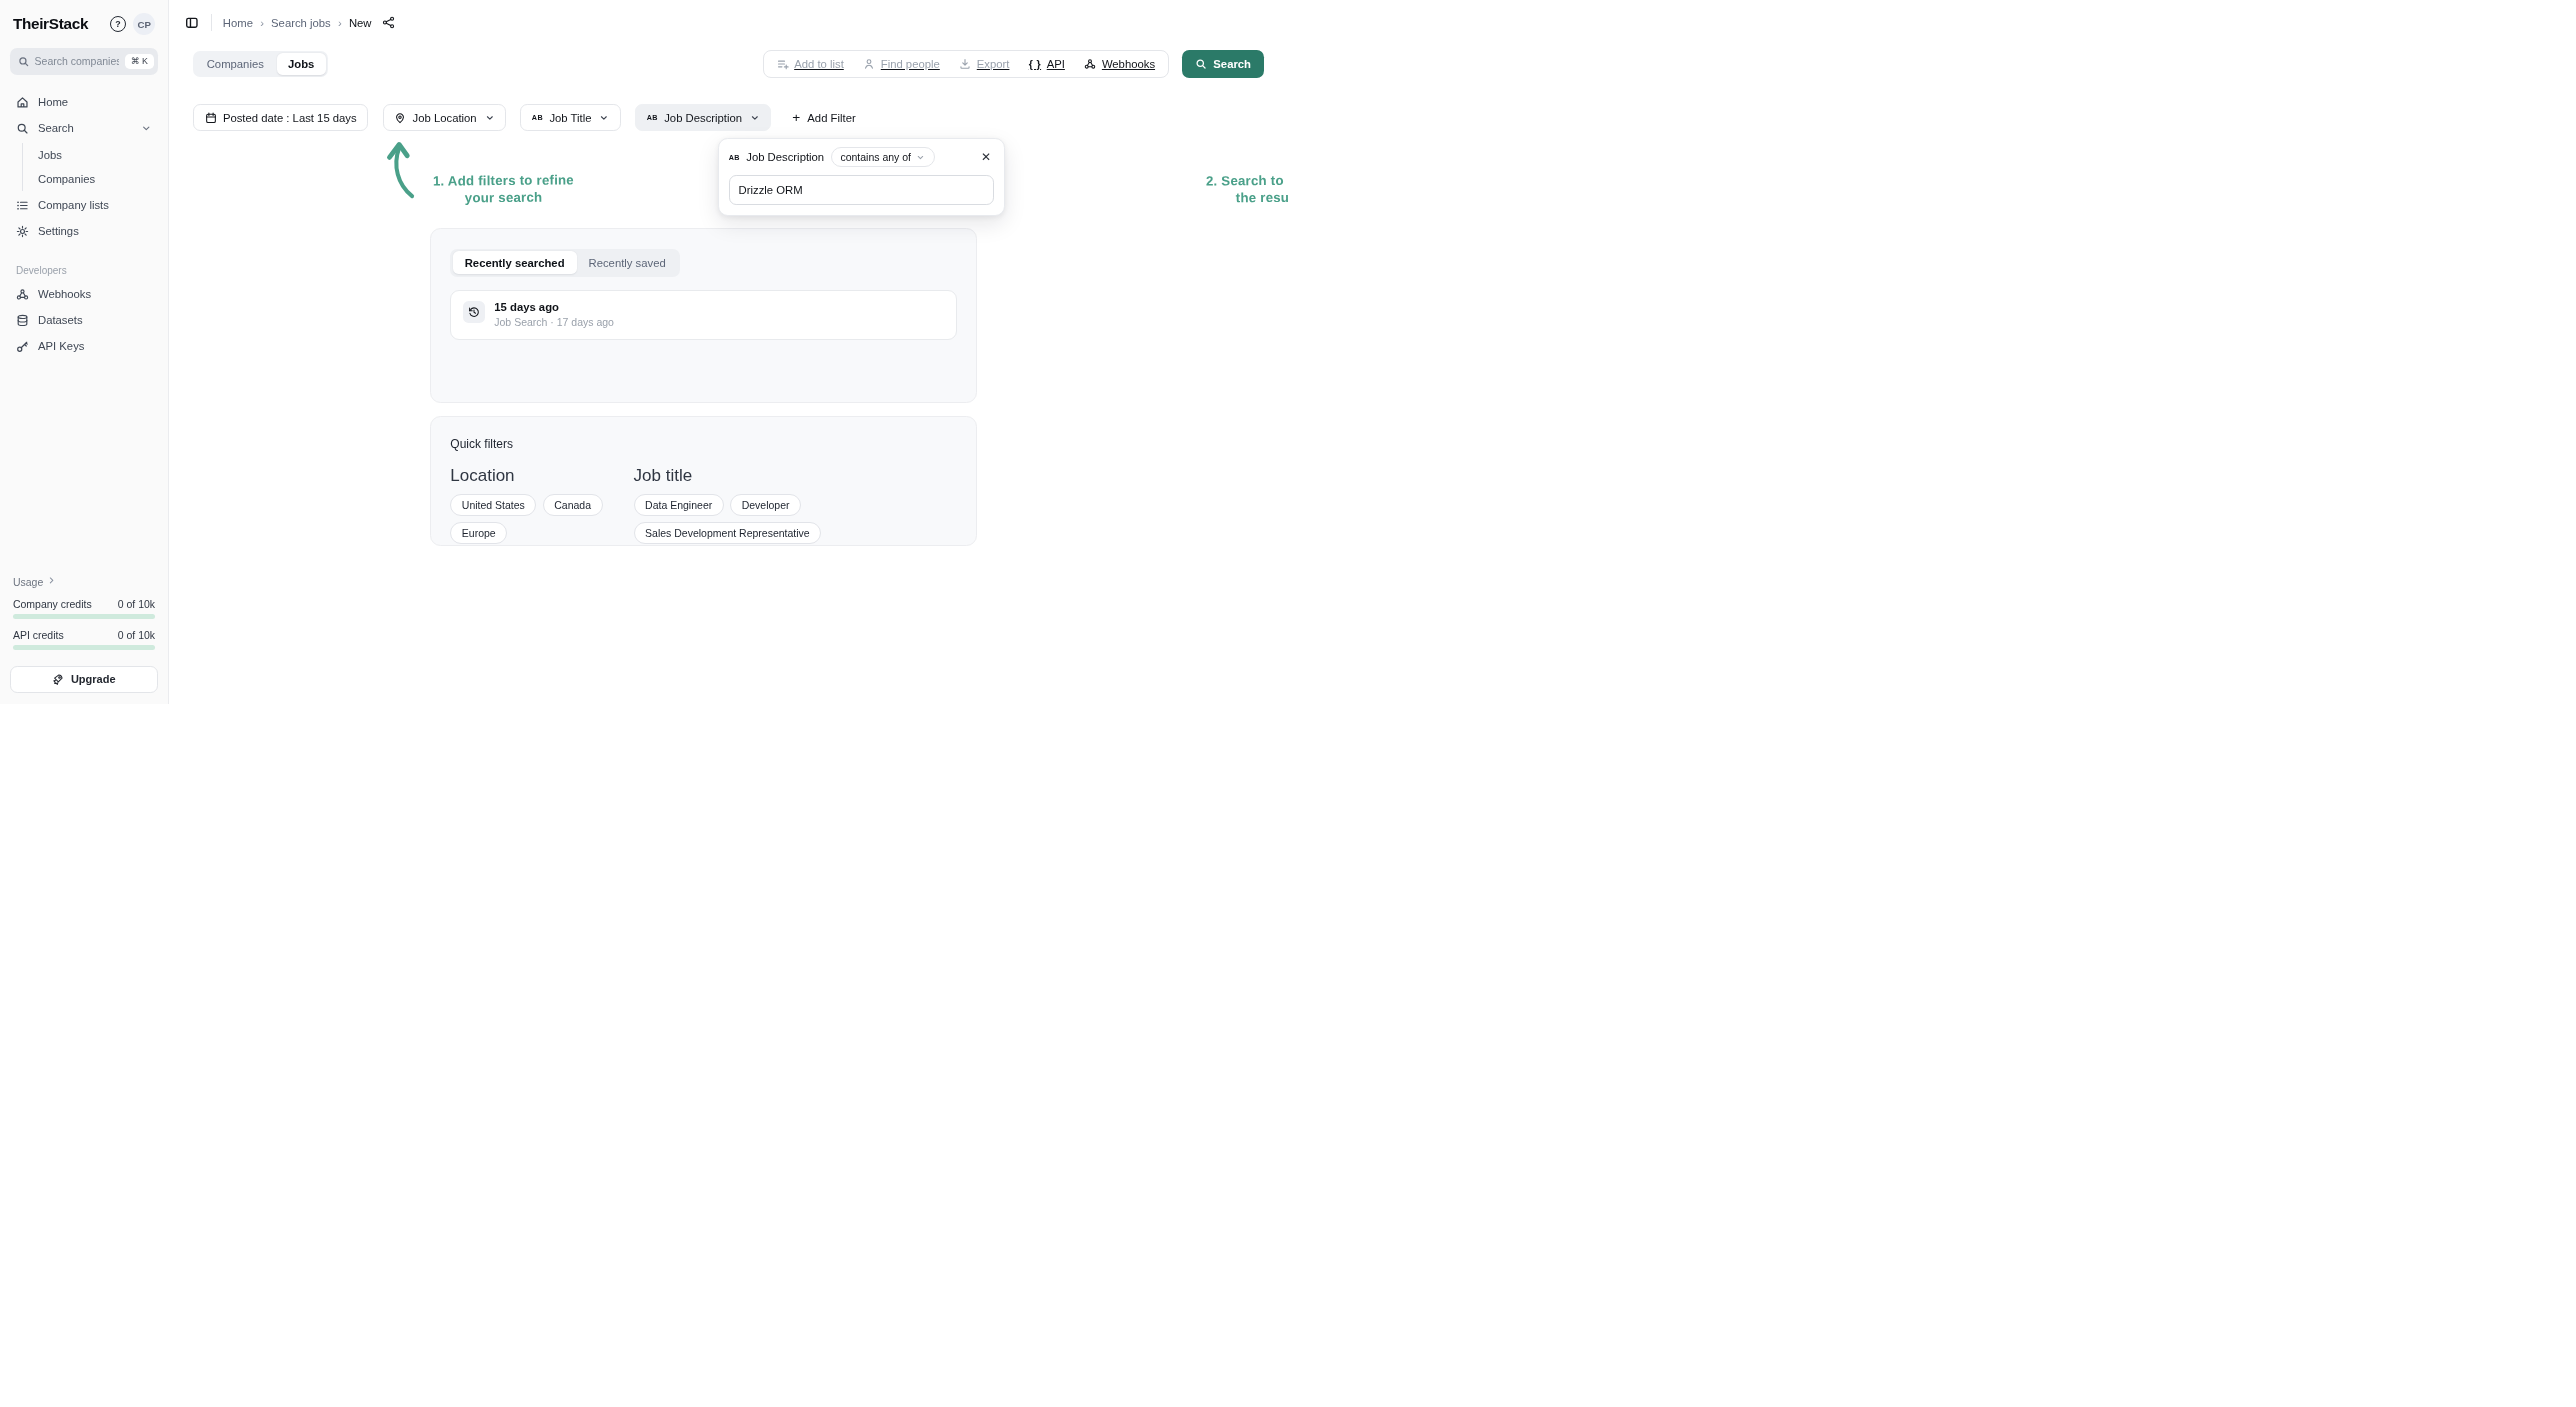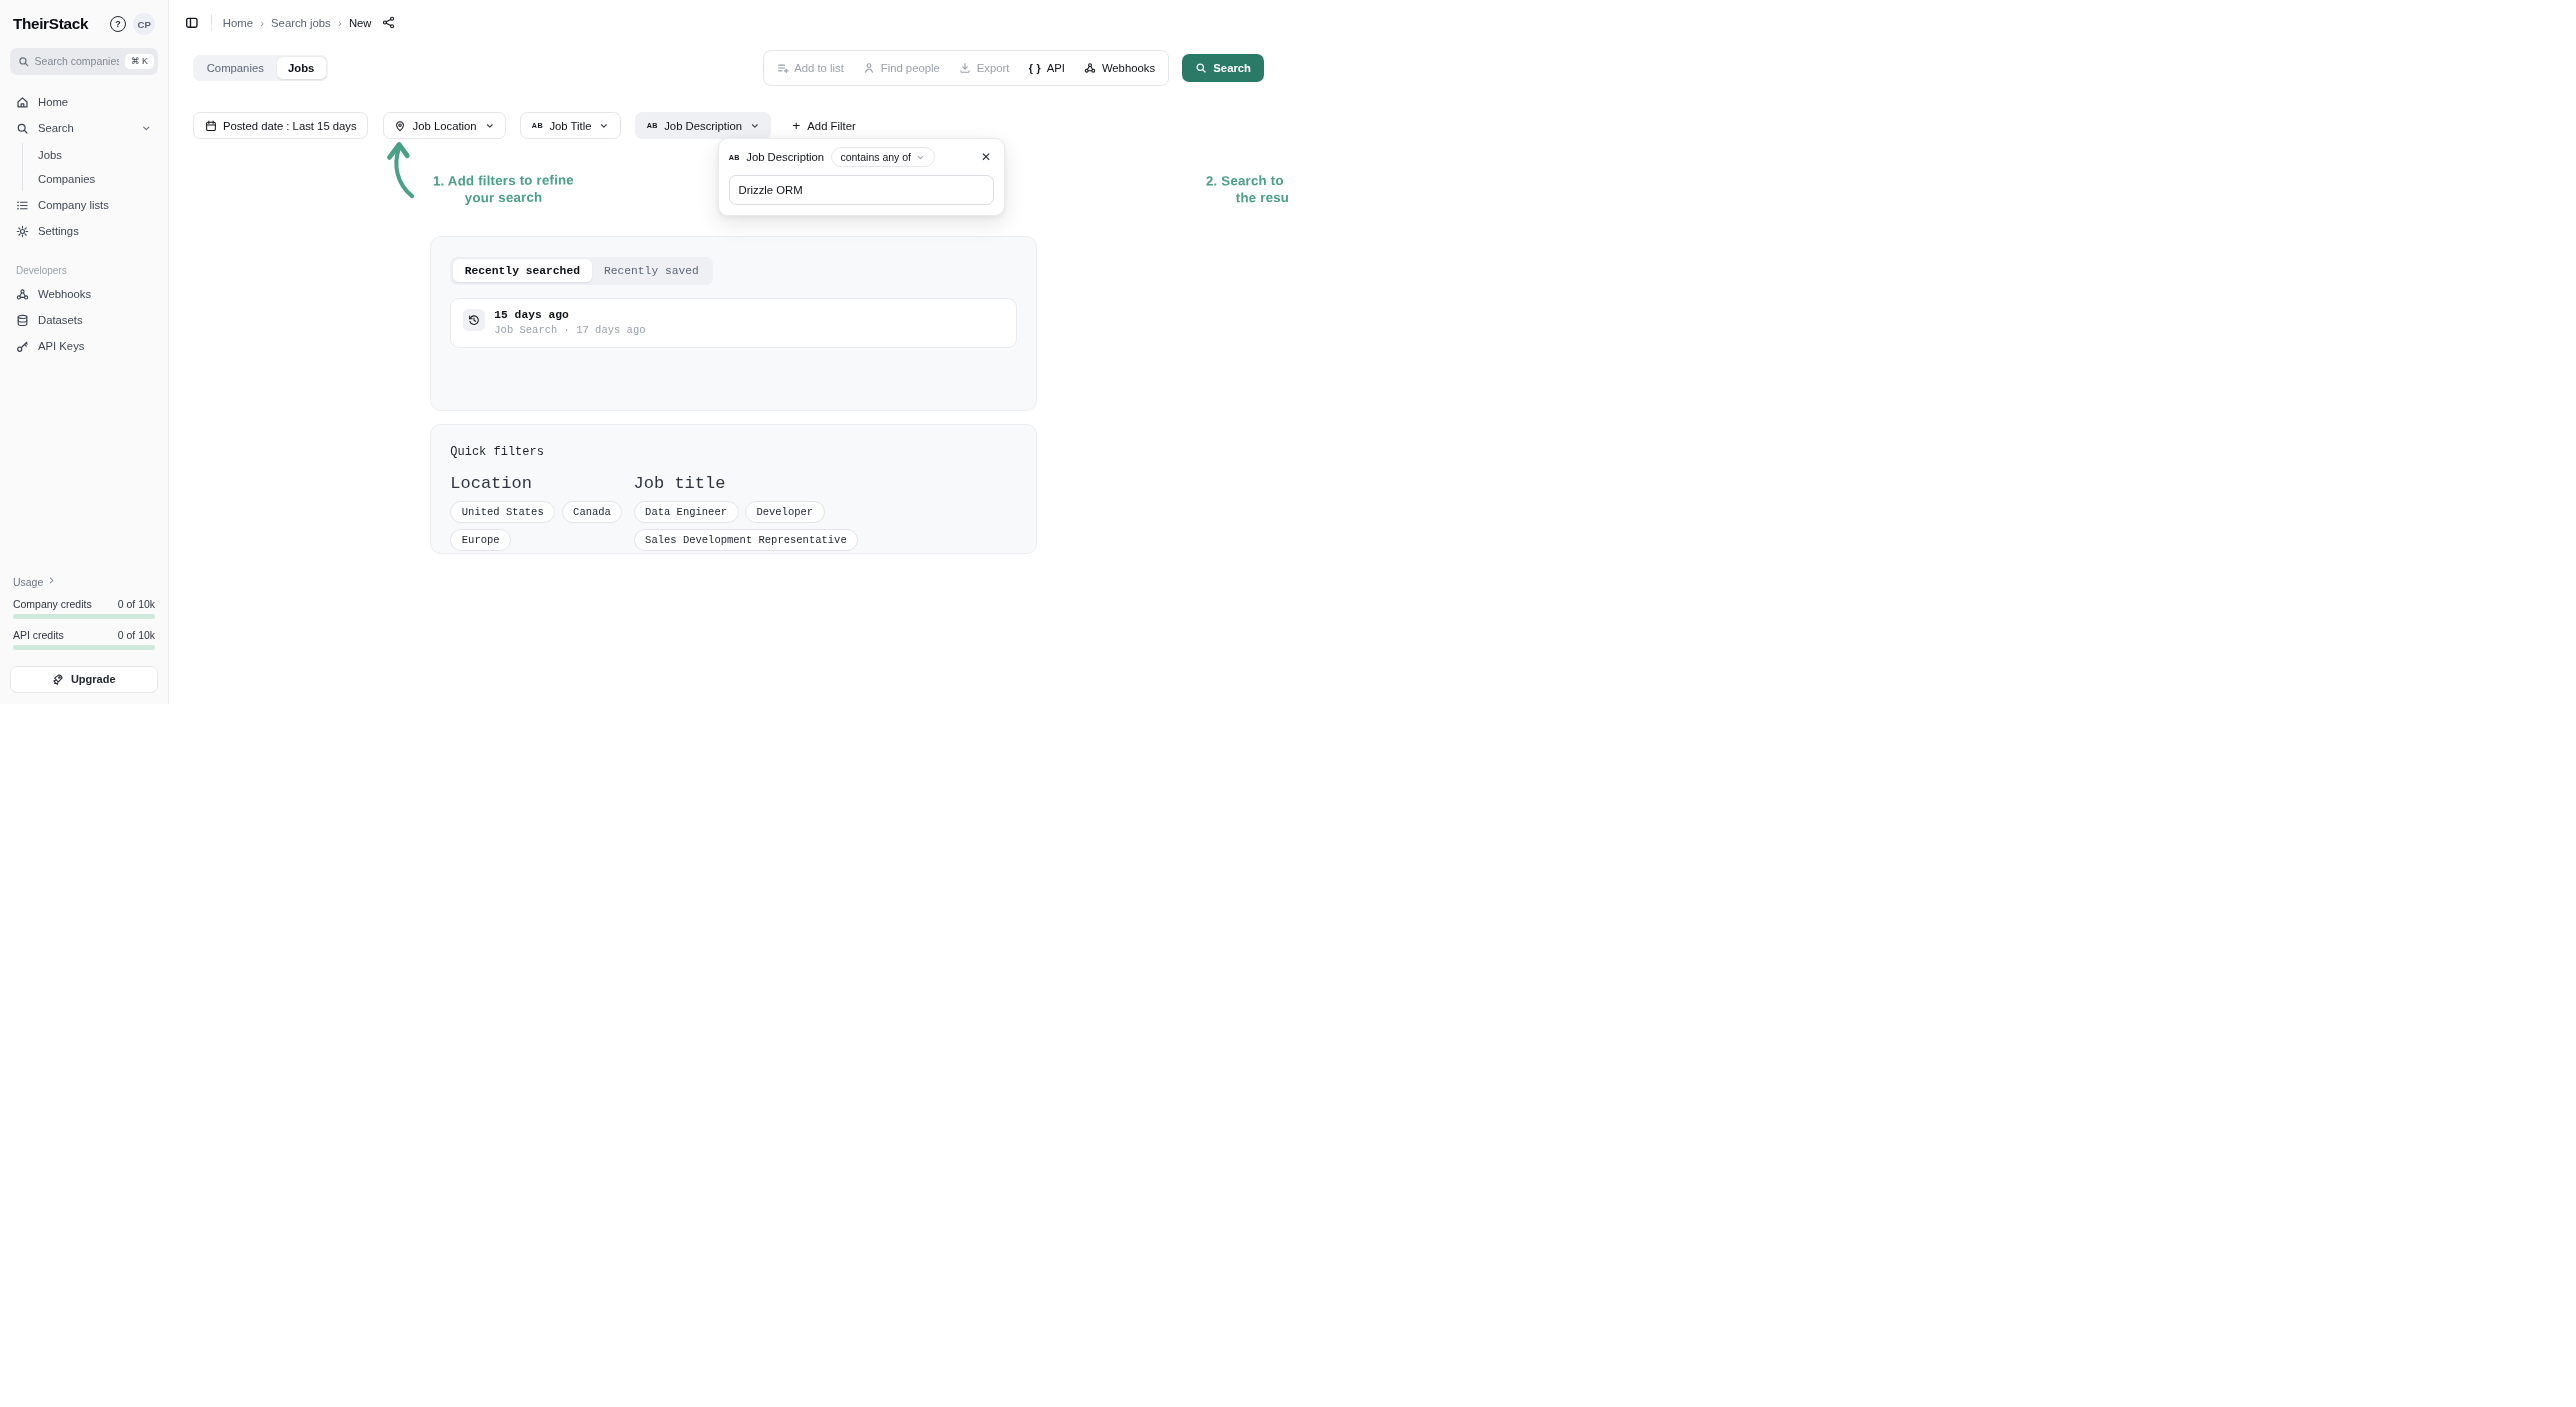--- a/index.html
+++ b/index.html
@@ -102,22 +102,22 @@
   .share-btn{margin-left:3.2px;color:#14171c;cursor:pointer;display:flex;}
 
   .header-row{display:flex;align-items:center;margin-top:4.8px;}
   .seg{
     display:flex;align-items:center;background:#f0f2f5;border-radius:7.2px;padding:2.4px;gap:1.6px;
   }
   .seg-tab{padding:4.8px 11.3px;border-radius:5.6px;font-size:11.3px;color:#5d6678;cursor:pointer;white-space:nowrap;}
   .seg-tab.active{background:#fff;color:#0d1117;font-weight:600;box-shadow:0 0.8px 1.6px rgba(16,24,40,.10);}
   .actions{margin-left:auto;display:flex;align-items:center;gap:13px;}
   .action-group{
-    display:flex;align-items:center;height:36px;
-    border:0.8px solid #e4e6ea;border-radius:8px;background:#fff;padding:0 3.2px;
+    display:flex;align-items:center;height:28px;
+    border:0.8px solid #e4e6ea;border-radius:8px;background:#fff;padding:0 3.2px;text-decoration:underline;
   }
   .action-btn{
     display:flex;align-items:center;gap:5.6px;padding:0 9.7px;height:100%;
     font-size:11.3px;color:#9aa2ad;cursor:pointer;white-space:nowrap;background:transparent;border:0;
     font-family:inherit;
   }
   .action-btn.dark{color:#101318;font-weight:500;}
   .search-btn{
     height:28px;padding:0 13px;border:0;border-radius:7.2px;background:var(--accent);
     color:#fff;font-size:11.3px;font-weight:600;display:flex;align-items:center;gap:6.4px;
@@ -158,21 +158,21 @@
   
   .annotation{
     position:absolute;color:var(--annotation);font-weight:700;
     font-size:13.3px;letter-spacing:0.2px;line-height:1.28;transform:rotate(-.5deg);
     white-space:nowrap;z-index:3;
   }
   .annotation .l2{display:block;text-align:center;}
   .ann-arrow{position:absolute;z-index:3;}
 
   
-  .center-col{width:607px;margin-left:237px;font-family:Liberation Mono, monospace;}
+  .center-col{width:547px;margin-left:237px;}
   .big-card{
     background:var(--card-bg);border:0.8px solid #ecedf0;border-radius:10.5px;
     padding:19.3px;
   }
   .big-card.recent{margin-top:97px;height:175px;}
   .big-card.quick{margin-top:13px;height:130px;}
 
   .recent-tabs{display:inline-flex;background:var(--chip-bg);border-radius:7.2px;padding:2.4px;}
   .recent-tab{padding:5.6px 12px;border-radius:5.6px;font-size:11.3px;color:#5d6678;cursor:pointer;white-space:nowrap;}
   .recent-tab.active{background:#fff;color:#0d1117;font-weight:600;box-shadow:0 0.8px 1.6px rgba(16,24,40,.08);}

